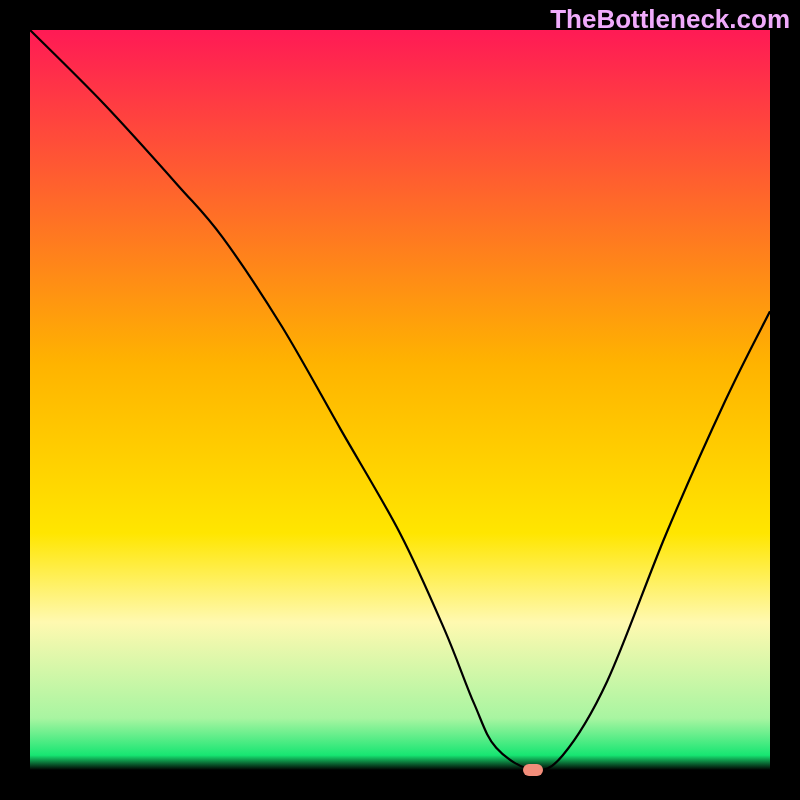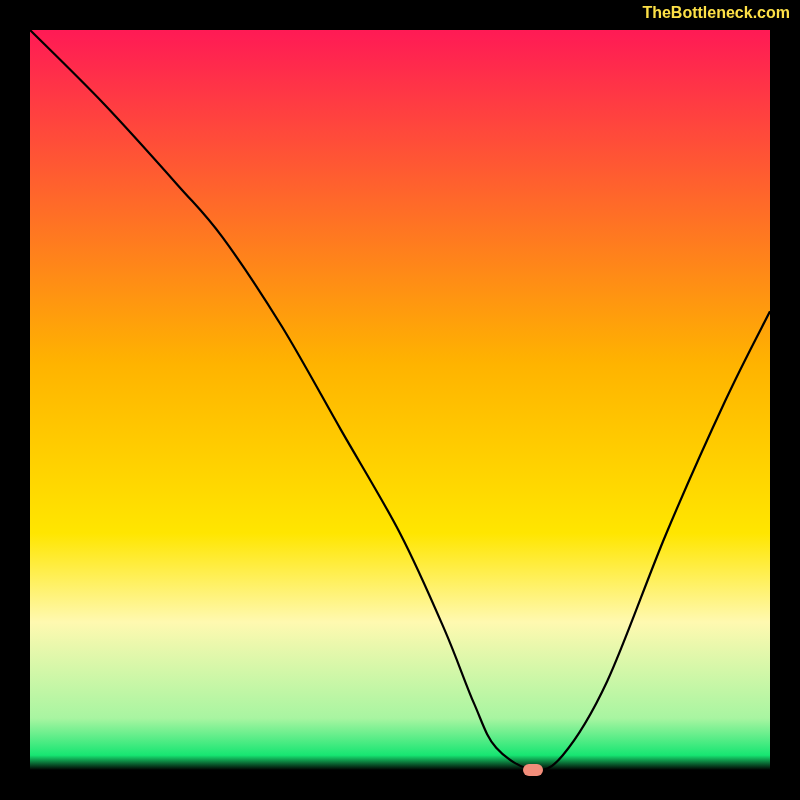--- a/index.html
+++ b/index.html
@@ -14,22 +14,22 @@
   .container {
     position: relative;
     width: 800px;
     height: 800px;
     background: #000;
   }
   .watermark {
     position: absolute;
     top: 4px;
     right: 10px;
-    color: #fde047;
-    font-size: 16px;
+    color: #f0abfc;
+    font-size: 26px;
     font-weight: 600;
     z-index: 10;
   }
   .plot-area {
     position: absolute;
     left: 30px;
     top: 30px;
     width: 740px;
     height: 740px;
   }

